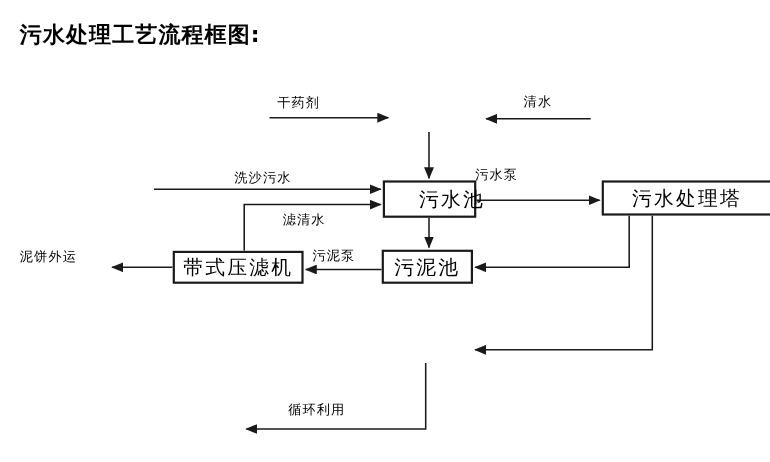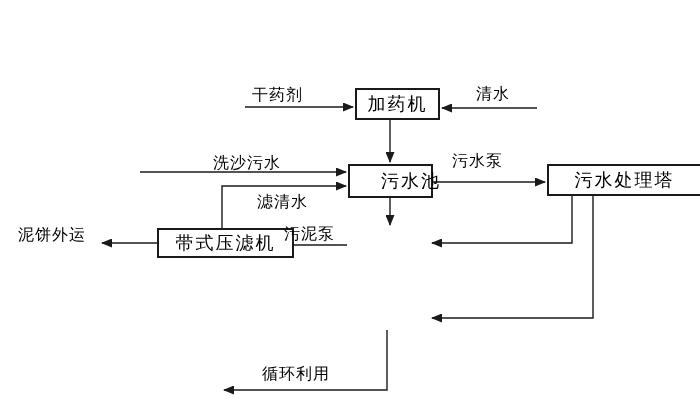--- a/index.html
+++ b/index.html
@@ -29,38 +29,39 @@
     display: flex;
     align-items: center;
     justify-content: center;
     font-size: 18px;
     letter-spacing: 2px;
     white-space: nowrap;
     z-index: 2;
   }
   .elabel {
     position: absolute;
-    font-size: 16px;
+    font-size: 12px;
     letter-spacing: 1px;
     white-space: nowrap;
     background: transparent;
     z-index: 3;
   }
   svg.wires {
     position: absolute;
     left: 0; top: 0;
     width: 700px; height: 420px;
     z-index: 1;
   }
 </style>
 </head>
 <body>
 
 <div id="stage">
 
+  <div class="title">污水处理工艺流程框图:</div>
 
   <svg class="wires" viewBox="0 0 700 420" xmlns="http://www.w3.org/2000/svg">
     <defs>
       <marker id="arr" markerWidth="11" markerHeight="9" refX="10" refY="4.5" orient="auto" markerUnits="userSpaceOnUse">
         <path d="M0,0 L11,4.5 L0,9 Z" fill="#1a1a1a"></path>
       </marker>
     </defs>
     <g stroke="#1a1a1a" stroke-width="1.4" fill="none">
       <path d="M245,107 L353,107" marker-end="url(#arr)"></path>
       <path d="M537,108 L442,108" marker-end="url(#arr)"></path>
@@ -70,27 +71,27 @@
       <path d="M433,182 L545,182" marker-end="url(#arr)"></path>
       <path d="M390,198 L390,225" marker-end="url(#arr)"></path>
       <path d="M572,196 L572,243 L432,243" marker-end="url(#arr)"></path>
       <path d="M347,245 L278,245" marker-end="url(#arr)"></path>
       <path d="M157,243 L102,243" marker-end="url(#arr)"></path>
       <path d="M593,196 L593,318 L432,318" marker-end="url(#arr)"></path>
       <path d="M387,330 L387,390 L224,390" marker-end="url(#arr)"></path>
     </g>
   </svg>
 
-  <div class="node" style="left:355px; top:88px;  width:85px;  height:32px;">加药机</div>
   <div class="node" style="left:348px; top:164px; width:85px;  height:34px;padding-left:41px;">污水池</div>
   <div class="node" style="left:547px; top:164px; width:155px; height:32px;">污水处理塔</div>
-  <div class="node" style="left:157px; top:228px; width:137px; height:30px;">带式压滤机</div>
+  <div class="node" style="left:347px; top:227px; width:83px;  height:31px;">污泥池</div>
+  <div class="node" style="left:157px; top:228px; width:119px; height:30px;">带式压滤机</div>
 
   <div class="elabel" style="left:252px; top:85px;">干药剂</div>
   <div class="elabel" style="left:476px; top:84px;">清水</div>
   <div class="elabel" style="left:172px; top:153px;margin-left:41px;">洗沙污水</div>
-  <div class="elabel" style="left:452px; top:151px;">污水泵</div>
+  <div class="elabel" style="left:432px; top:151px;">污水泵</div>
   <div class="elabel" style="left:257px; top:192px;font-family:Liberation Mono, monospace;">滤清水</div>
   <div class="elabel" style="left:284px; top:224px;font-family:Liberation Serif, serif;">污泥泵</div>
   <div class="elabel" style="left:18px;  top:225px;">泥饼外运</div>
   <div class="elabel" style="left:262px; top:364px;">循环利用</div>
 
 </div>
 
 </body></html>

